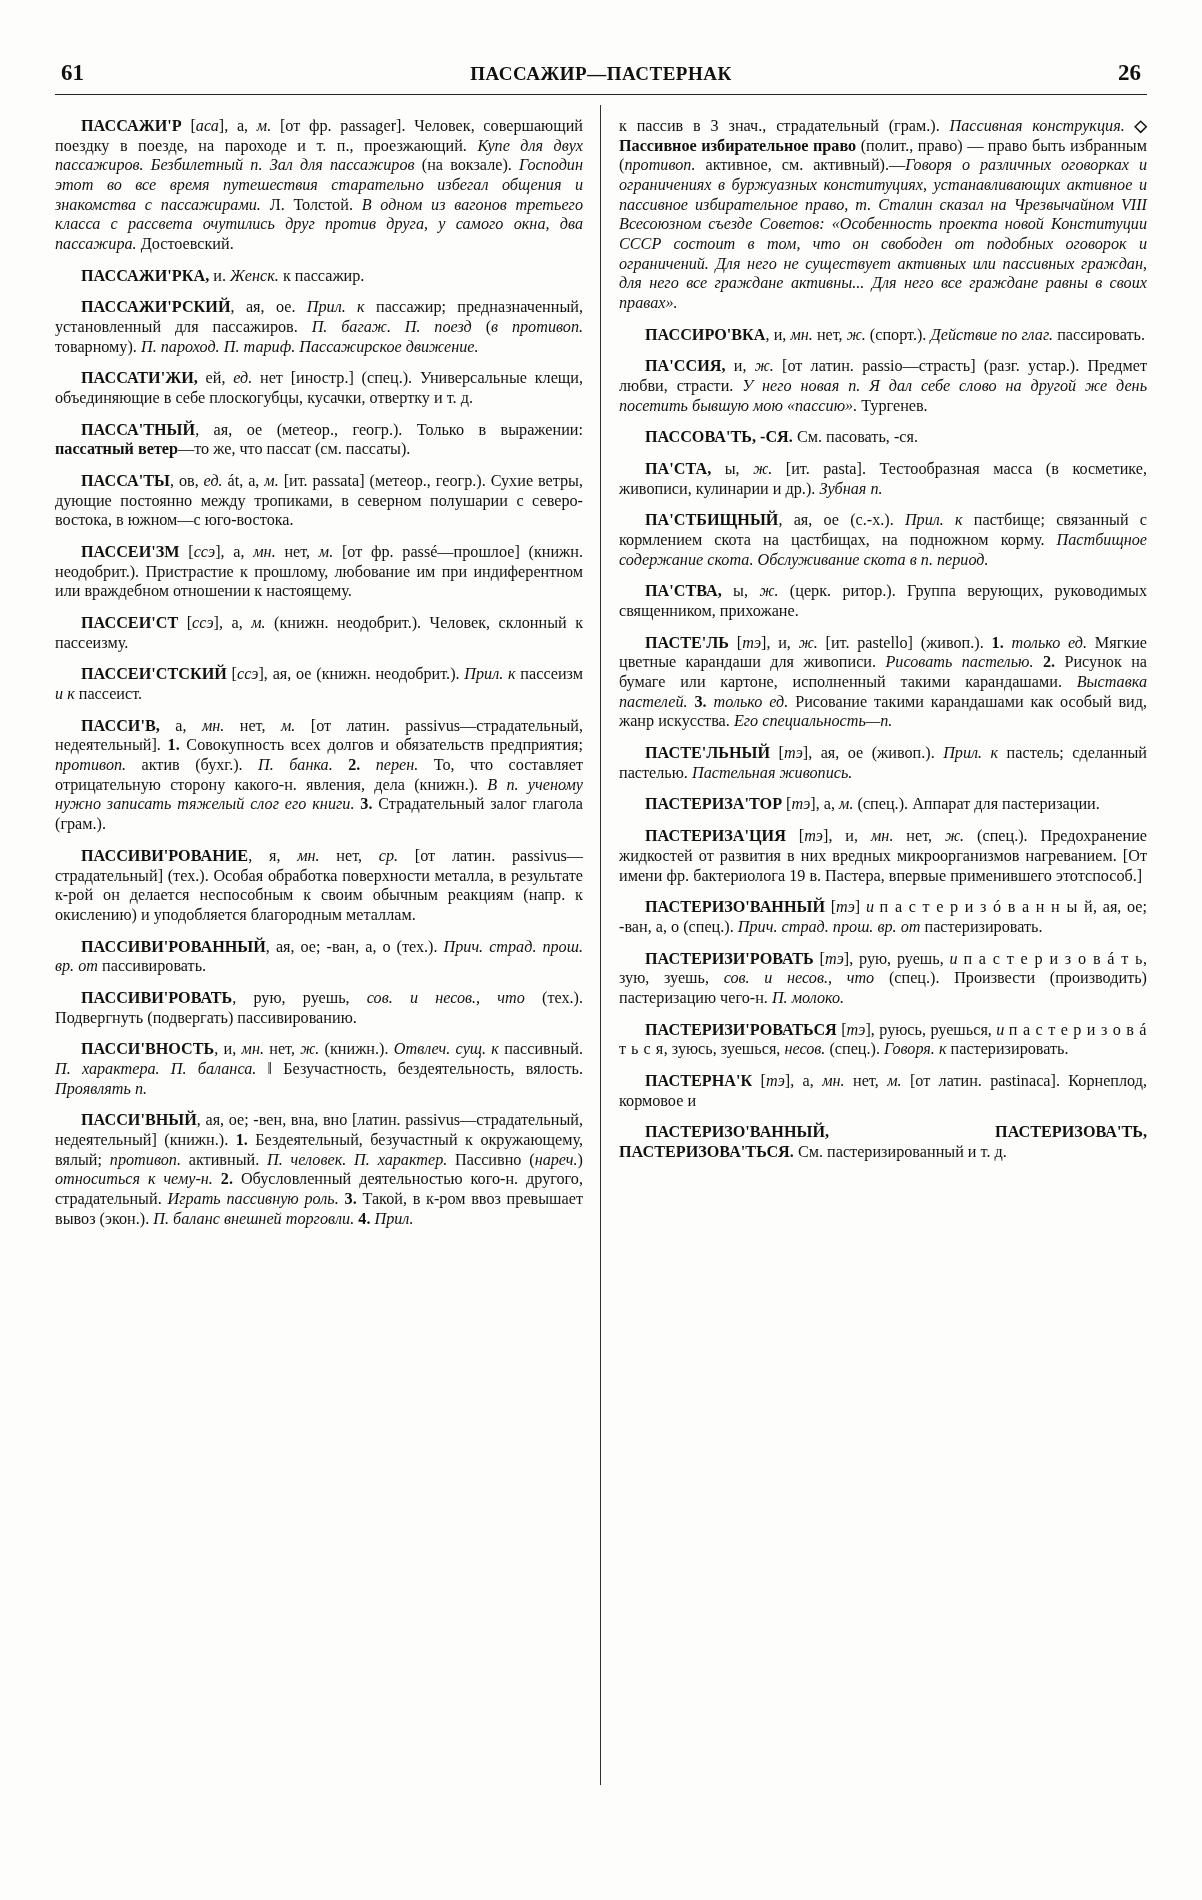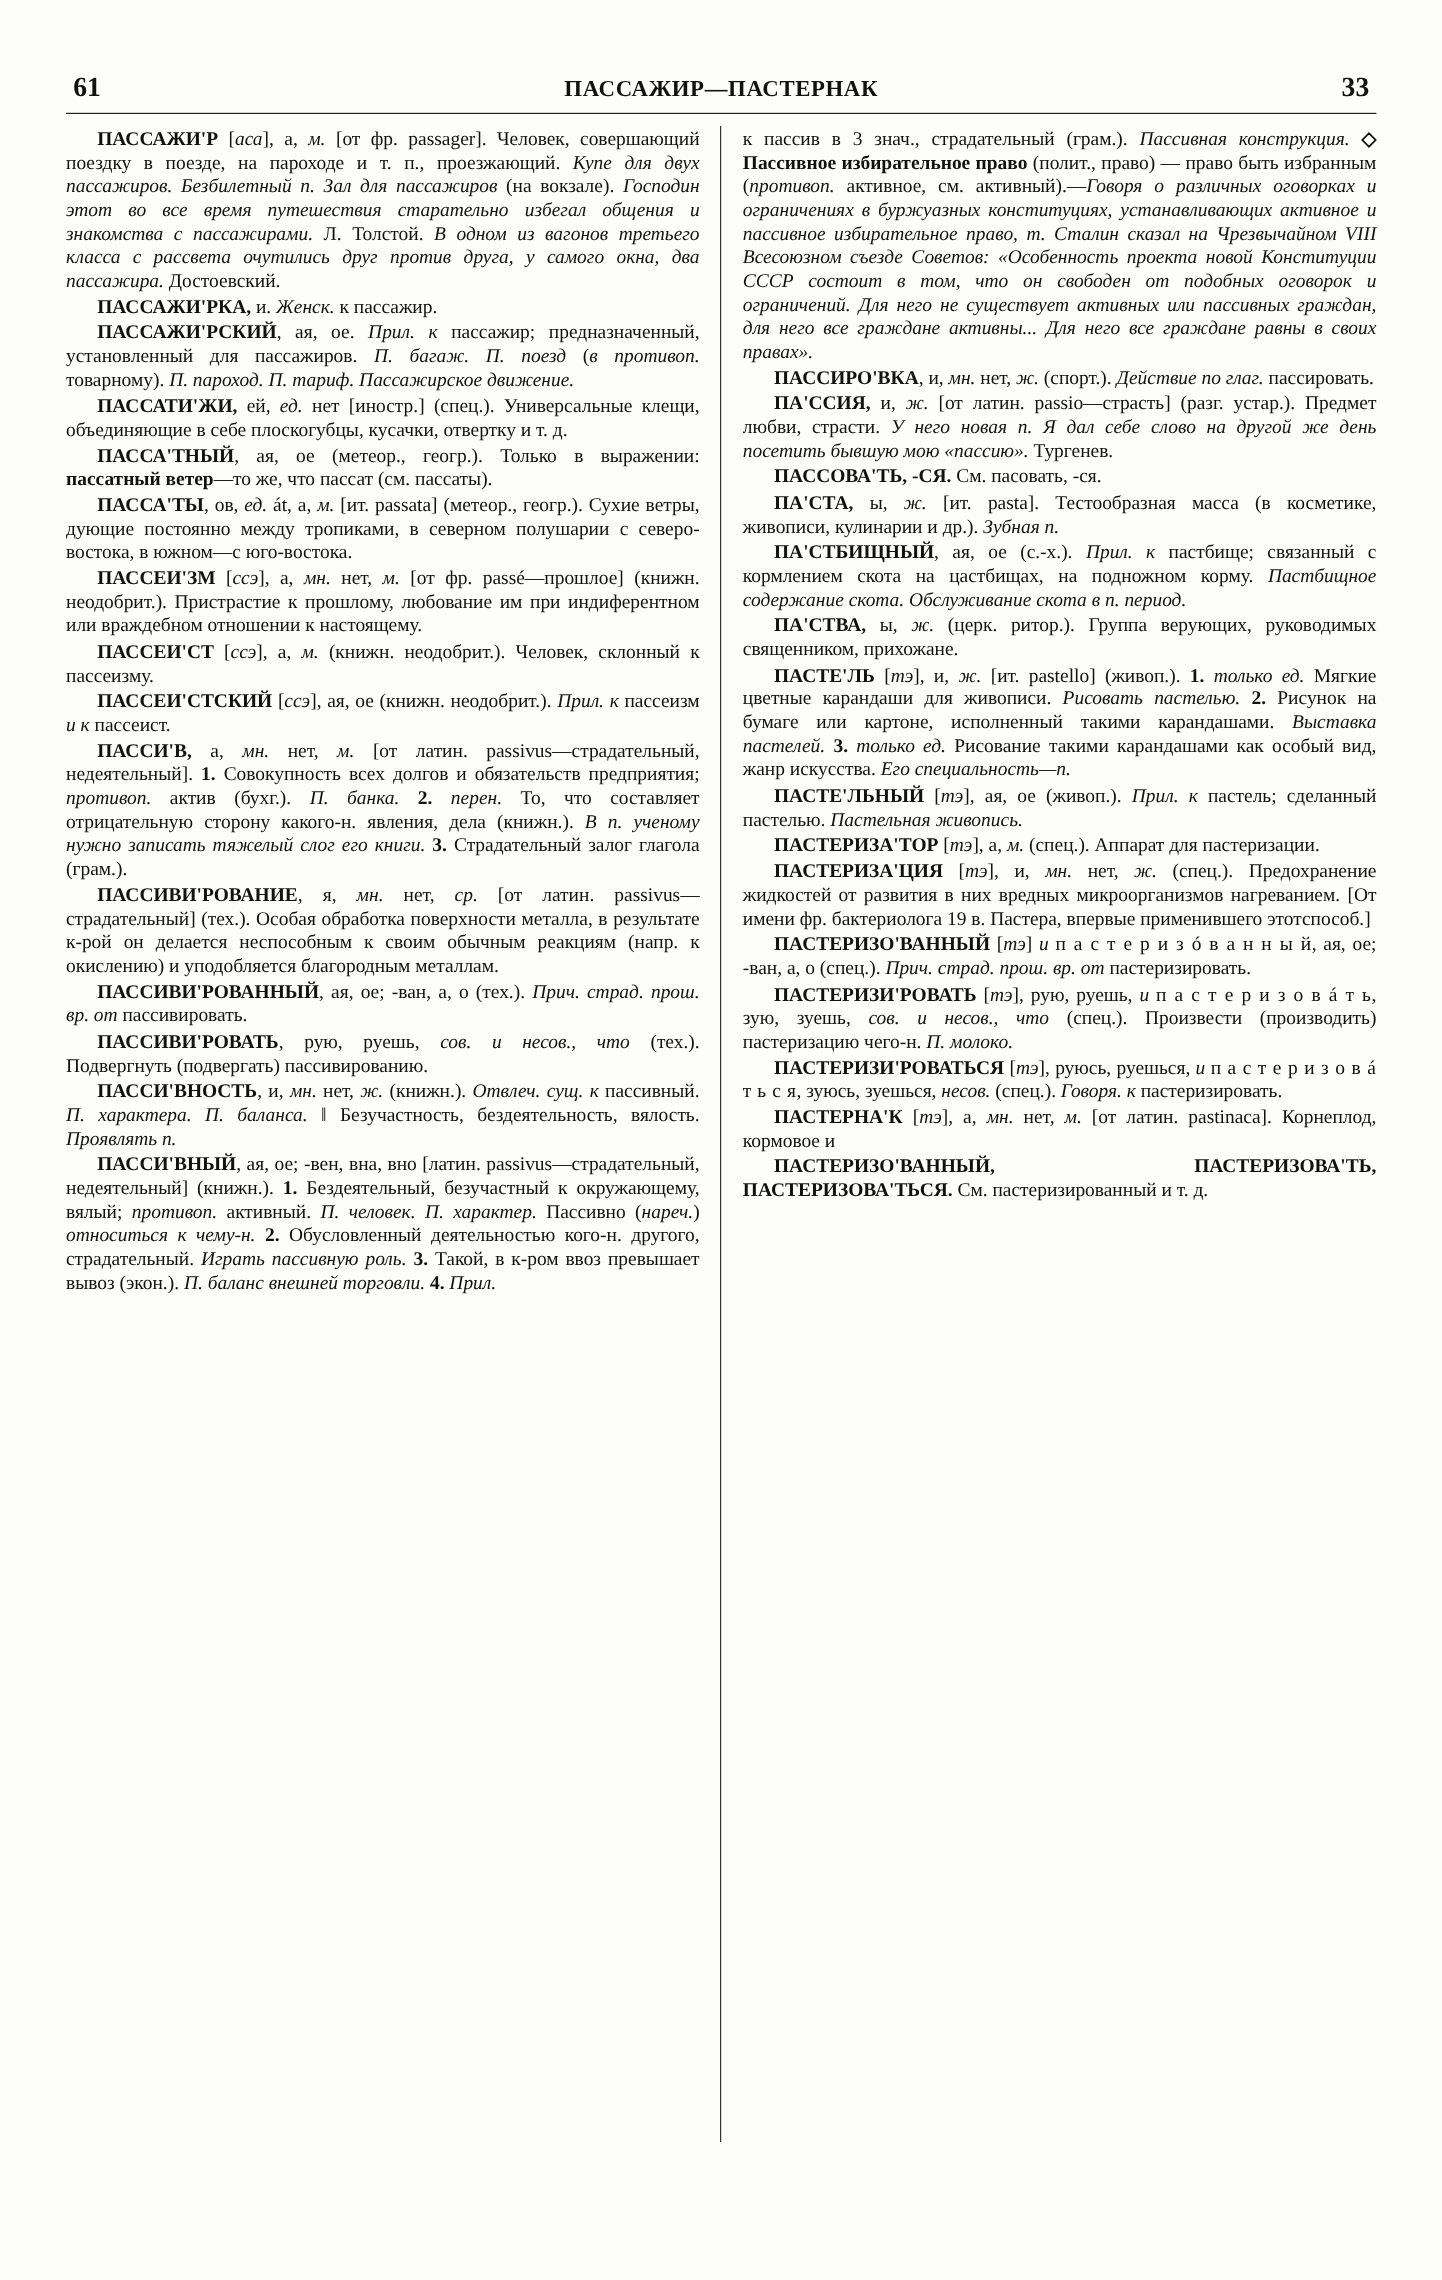--- a/index.html
+++ b/index.html
@@ -57,21 +57,21 @@
     hyphens: manual;
   }
   .col.left {
     padding-right: 17px;
     border-right: 1px solid #333;
   }
   .col.right {
     padding-left: 18px;
   }
   .entry {
-    margin: 2px 0 0 0;
+    margin: 12px 0 0 0;
     text-indent: 26px;
   }
   .entry.cont {
     text-indent: 0;
   }
   .hw {
     font-weight: bold;
   }
   .it {
     font-style: italic;
@@ -87,21 +87,21 @@
   }
 </style>
 </head>
 <body>
 
 <div class="page">
 
   <div class="header">
     <div class="folio">61</div>
     <div class="running-title">ПАССАЖИР—ПАСТЕРНАК</div>
-    <div class="folio">33</div>
+    <div class="folio">26</div>
   </div>
   <hr class="rule">
 
   <div class="columns">
     <div class="col left" id="col-left">
         <p class="entry"><span class="hw">ПАССАЖИ'Р</span> [<span class="it">аса</span>], а, <span class="it">м.</span> [от фр. passager]. Человек, совершающий поездку в поезде, на пароходе и т. п., проезжающий. <span class="it">Купе для двух пассажиров. Безбилетный п. Зал для пассажиров</span> (на вокзале). <span class="it">Господин этот во все время путешествия старательно избегал общения и знакомства с пассажирами.</span> Л. Толстой. <span class="it">В одном из вагонов третьего класса с рассвета очутились друг против друга, у самого окна, два пассажира.</span> Достоевский.</p>
         <p class="entry"><span class="hw">ПАССАЖИ'РКА,</span> и. <span class="it">Женск.</span> к пассажир.</p>
         <p class="entry"><span class="hw">ПАССАЖИ'РСКИЙ</span>, ая, ое. <span class="it">Прил. к</span> пассажир; предназначенный, установленный для пассажиров. <span class="it">П. багаж. П. поезд</span> (<span class="it">в противоп.</span> товарному). <span class="it">П. пароход. П. тариф. Пассажирское движение.</span></p>
         <p class="entry"><span class="hw">ПАССАТИ'ЖИ,</span> ей, <span class="it">ед.</span> нет [иностр.] (спец.). Универсальные клещи, объединяющие в себе плоскогубцы, кусачки, отвертку и т. д.</p>
         <p class="entry"><span class="hw">ПАССА'ТНЫЙ</span>, ая, ое (метеор., геогр.). Только в выражении: <span class="hw">пассатный ветер</span>—то же, что пассат (см. пассаты).</p>

